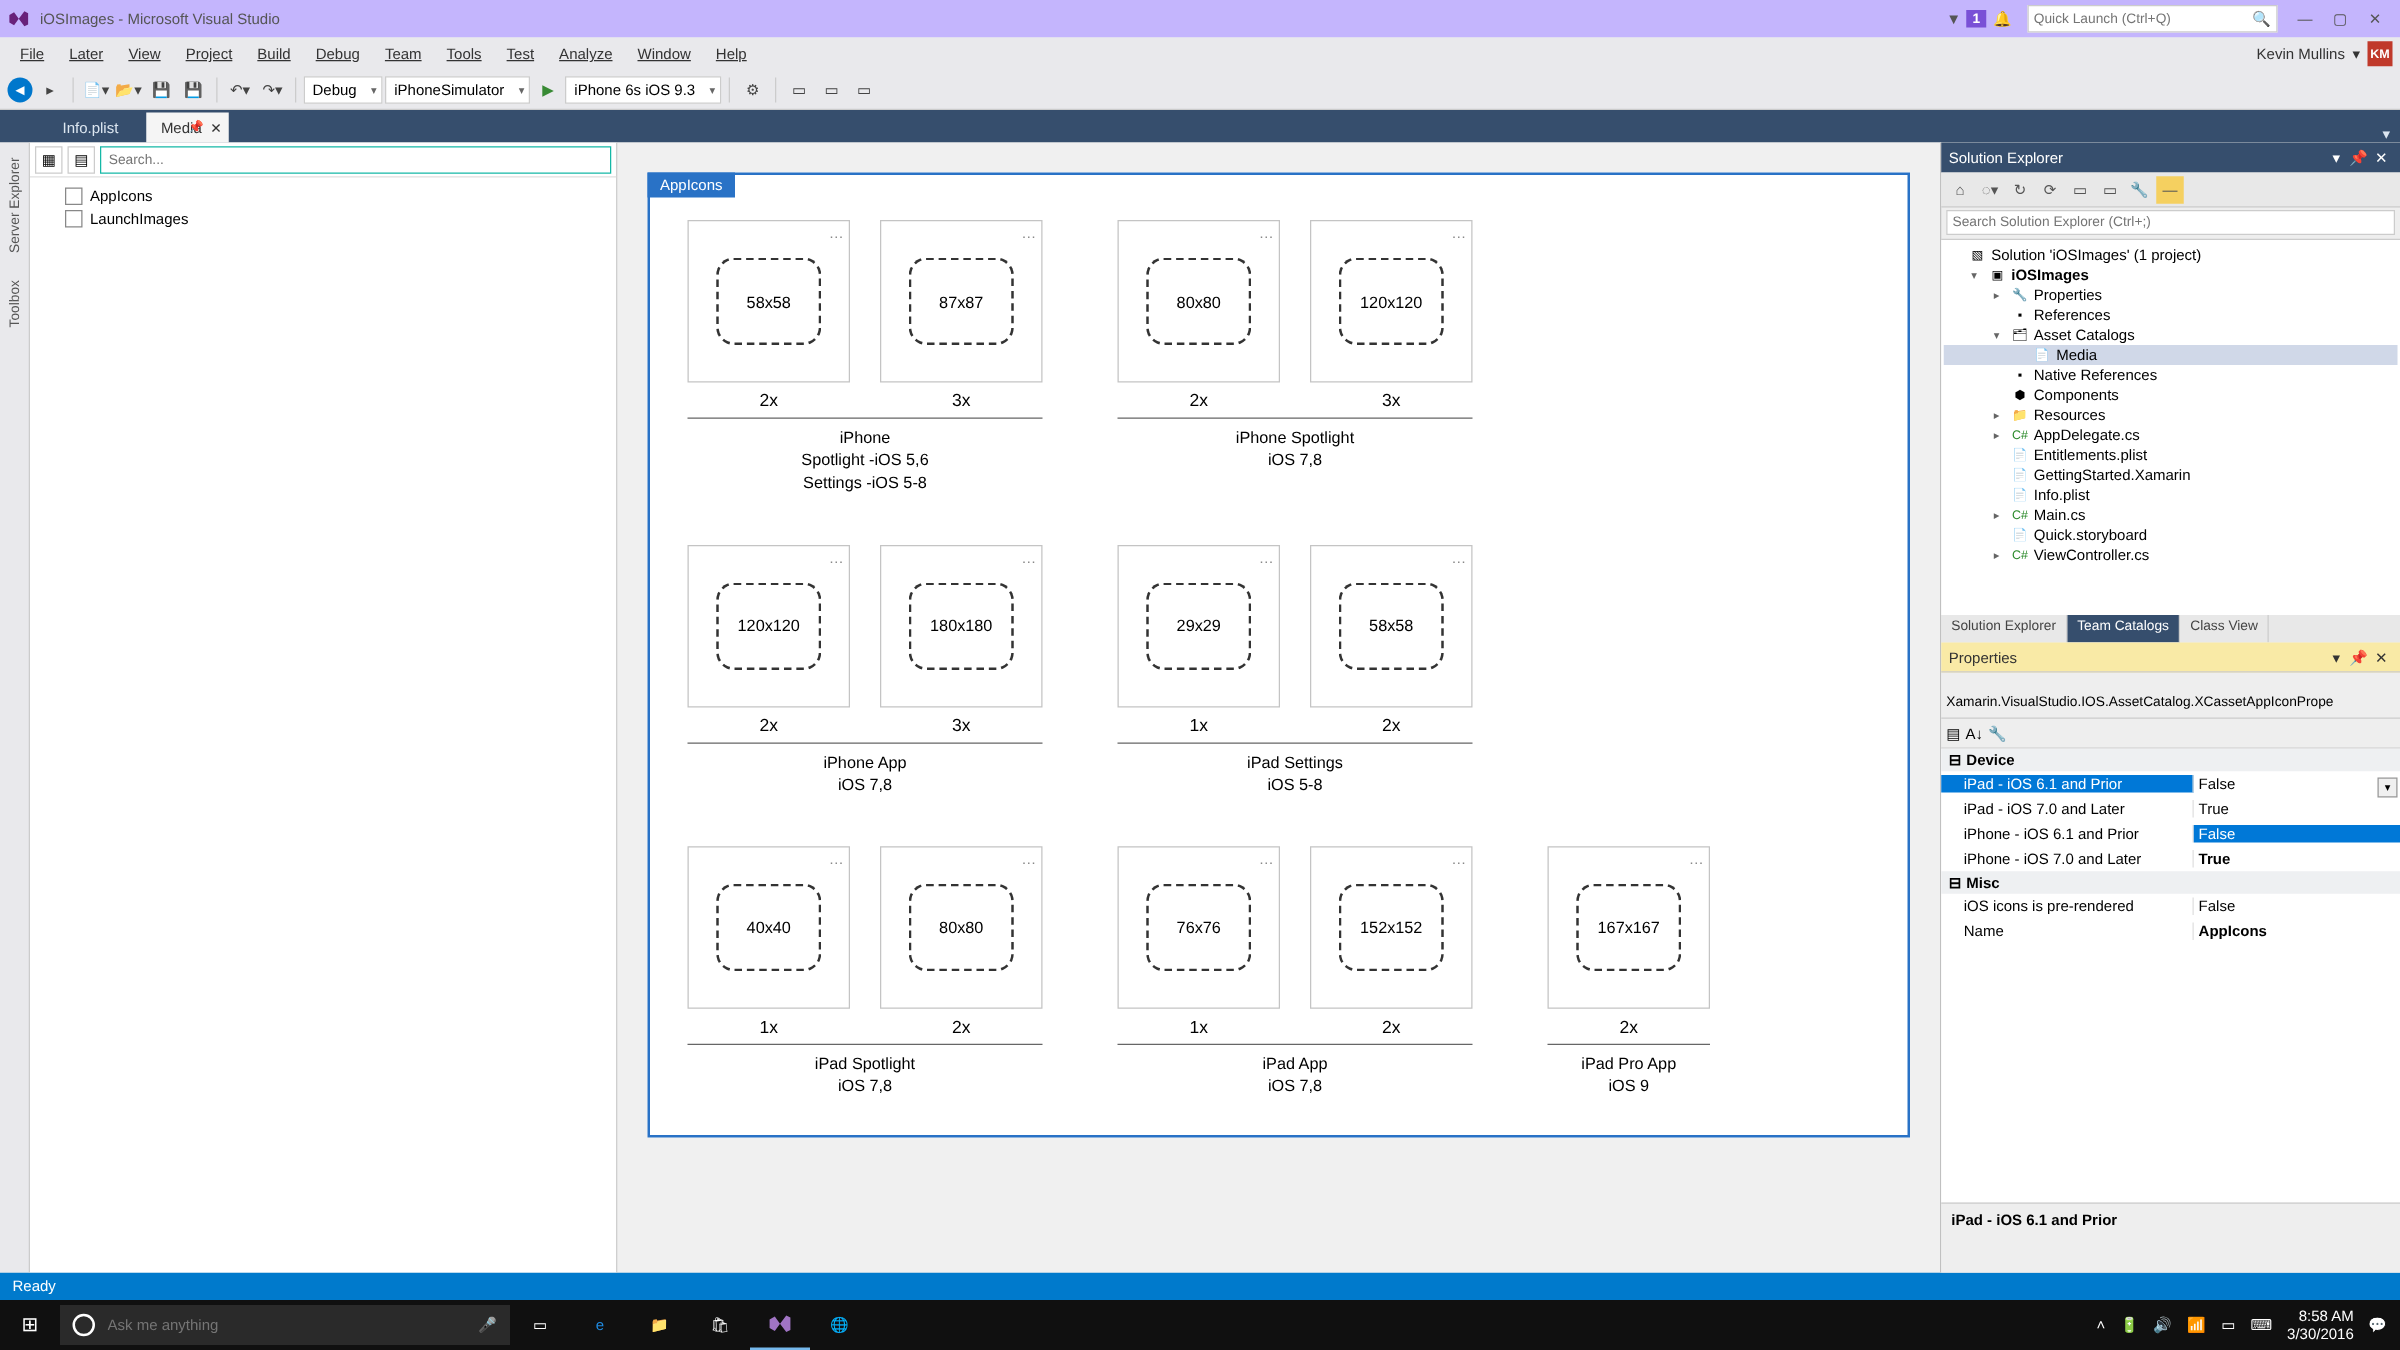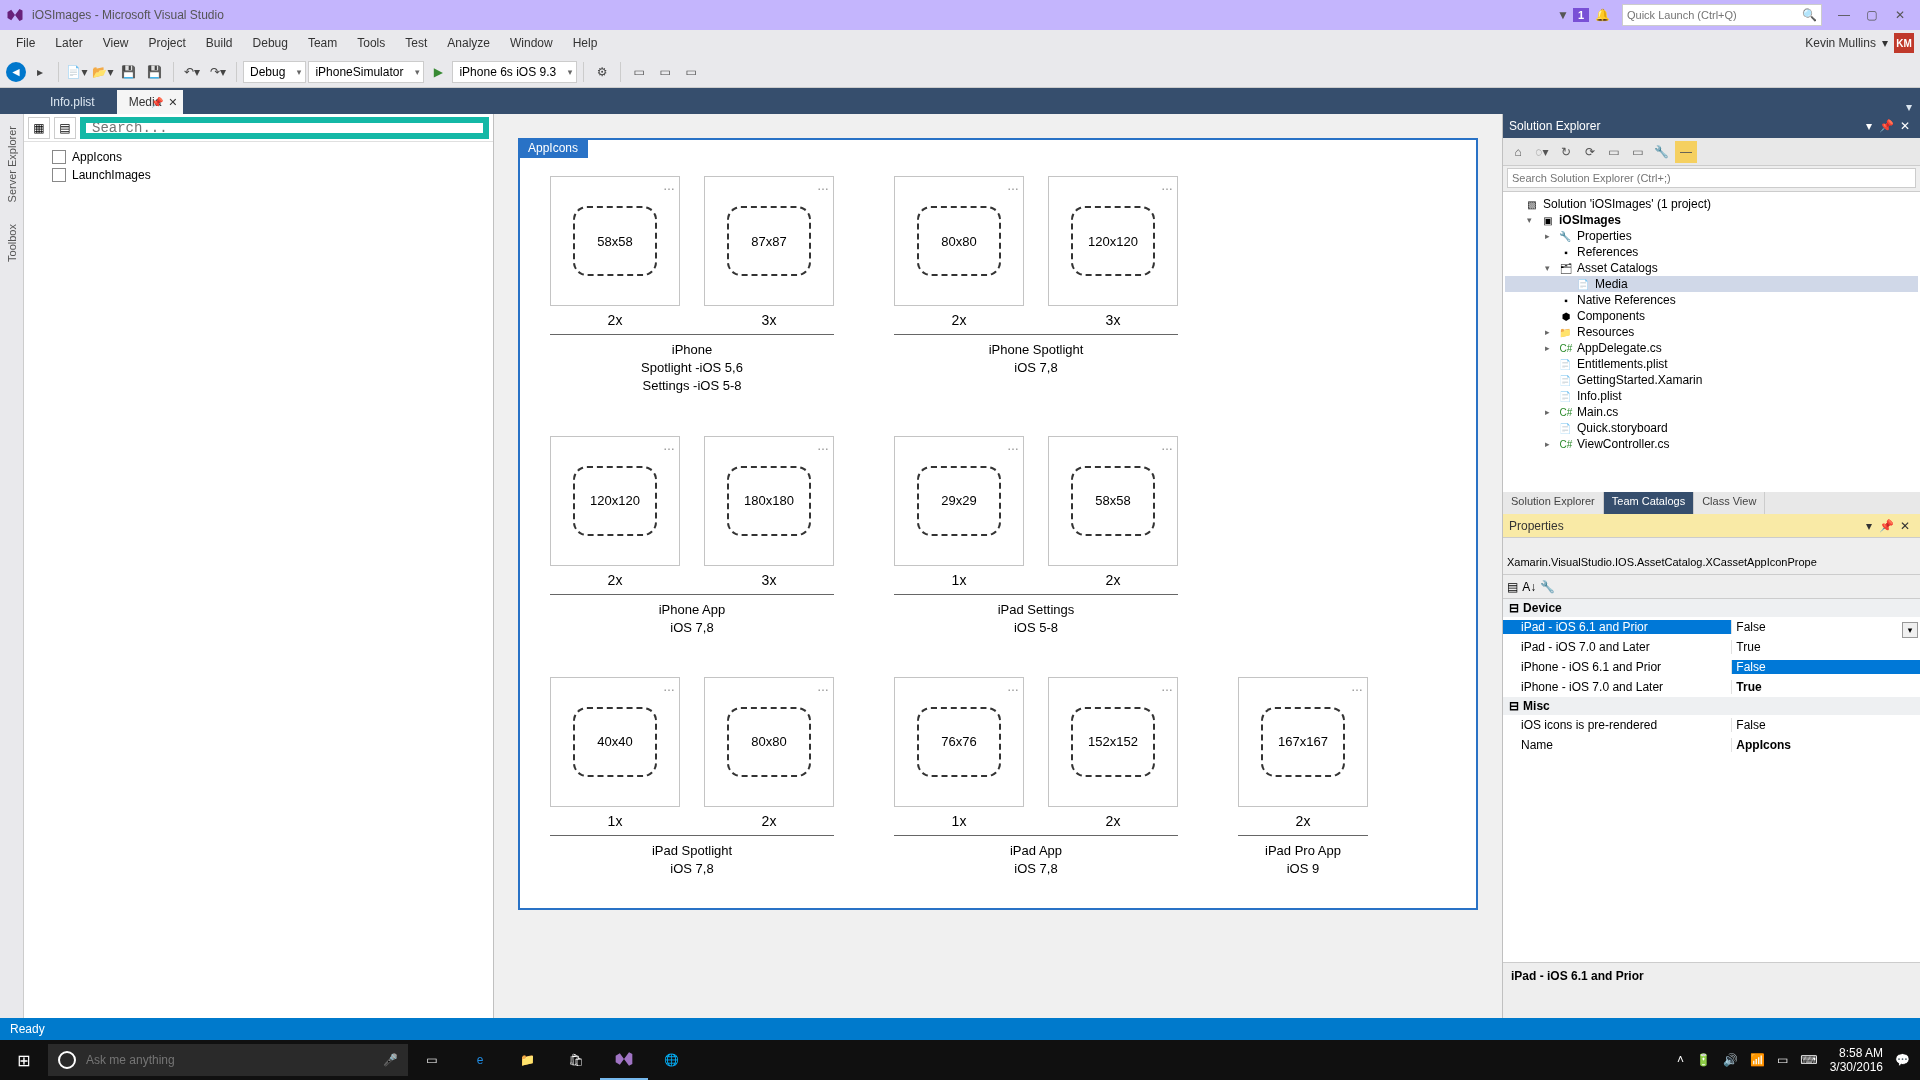--- a/index.html
+++ b/index.html
@@ -30,40 +30,40 @@
 .tabstrip .dd { margin-left: auto; color: #dce6f0; padding: 0 8px; }
 
 .body { display: flex; height: calc(1080px - 30px - 26px - 32px - 26px - 22px - 40px); }
 
 .leftrail { width: 24px; background: #e9e9ec; border-right: 1px solid #ccc; display: flex; flex-direction: column; align-items: center; padding-top: 6px; gap: 10px; }
 .leftrail .vtab { writing-mode: vertical-rl; transform: rotate(180deg); padding: 6px 2px; color: #555; cursor: pointer; font-size: 11px; }
 
 .leftpanel { width: 470px; background: #fff; border-right: 1px solid #c0c0c0; display: flex; flex-direction: column; }
 .leftpanel .searchrow { height: 28px; display: flex; align-items: center; padding: 3px 4px; gap: 4px; border-bottom: 1px solid #e0e0e0; }
 .leftpanel .searchrow .lbtn { width: 22px; height: 22px; border: 1px solid #ccc; display:flex; align-items:center; justify-content:center; cursor:pointer; }
-.leftpanel .searchrow input { flex: 1; height: 22px; border: 6px solid #14b8a6; padding: 0 6px; font-size: 14px; font-family: Liberation Mono, monospace; }
+.leftpanel .searchrow input { flex: 1; height: 22px; border: 1px solid #14b8a6; padding: 0 6px; font-size: 11px; }
 .leftpanel .tree { padding: 6px 10px; }
 .leftpanel .tree .node { display: flex; align-items: center; gap: 6px; padding: 2px 0 2px 18px; cursor: pointer; }
 .leftpanel .tree .chk { width: 14px; height: 14px; border: 1px solid #888; }
 
 .center { flex: 1; background: #f0f0f0; overflow: auto; padding: 24px; }
 .appicons-box { border: 2px solid #2972c6; background: #fff; padding: 36px 30px 30px 30px; position: relative; }
 .appicons-label { position: absolute; top: -2px; left: -2px; background: #2972c6; color: #fff; padding: 3px 10px; font-size: 12px; }
 .icon-groups { display: flex; flex-wrap: wrap; gap: 40px 60px; }
 .group { display: flex; flex-direction: column; align-items: center; }
 .group-slots { display: flex; gap: 24px; }
 .slot-col { display: flex; flex-direction: column; align-items: center; }
 .slot { width: 130px; height: 130px; border: 1px solid #c4c4c4; background: #fff; display: flex; align-items: center; justify-content: center; position: relative; }
 .slot .dashed { width: 84px; height: 70px; border: 2px dashed #333; border-radius: 14px; display: flex; align-items: center; justify-content: center; font-size: 13px; }
 .slot .more { position: absolute; top: 2px; right: 4px; color: #888; cursor: pointer; }
 .scale { margin-top: 6px; font-size: 14px; }
 .divider { width: 100%; height: 1px; background: #666; margin-top: 6px; }
 .group-title { margin-top: 6px; text-align: center; font-size: 13px; line-height: 1.4; }
 
-.rightpanel { width: 418px; background: #eee; display: flex; flex-direction: column; border-left: 1px solid #c0c0c0; }
+.rightpanel { width: 368px; background: #eee; display: flex; flex-direction: column; border-left: 1px solid #c0c0c0; }
 .panelhdr { height: 24px; background: #364e6d; color: #fff; display: flex; align-items: center; padding: 0 6px; font-size: 12px; }
 .panelhdr .spacer { flex: 1; }
 .panelhdr .hbtn { width: 18px; text-align: center; cursor: pointer; }
 .panel-tb { height: 28px; background: #e8e8e8; display: flex; align-items: center; padding: 0 4px; gap: 2px; border-bottom: 1px solid #ccc; }
 .panel-tb .pbtn { width: 22px; height: 22px; display: flex; align-items:center; justify-content:center; cursor:pointer; color:#555; }
 .se-search { height: 26px; border-bottom: 1px solid #ccc; padding: 2px 4px; }
 .se-search input { width: 100%; height: 20px; border: 1px solid #ccc; padding: 0 4px; font-size: 11px; }
 .se-tree { flex: 0 0 auto; background: #fff; padding: 4px 2px; font-size: 12px; overflow: auto; height: 300px; }
 .se-tree .row { display: flex; align-items: center; gap: 4px; padding: 1px 0; cursor: pointer; }
 .se-tree .indent0 { padding-left: 6px; } .se-tree .indent1 { padding-left: 22px; } .se-tree .indent2 { padding-left: 40px; } .se-tree .indent3 { padding-left: 58px; }
@@ -117,21 +117,21 @@
   <div class="quicklaunch">
     <input placeholder="Quick Launch (Ctrl+Q)" style="">
     <span>🔍</span>
   </div>
   <div class="winbtn">—</div>
   <div class="winbtn">▢</div>
   <div class="winbtn">✕</div>
 </div>
 
 <div class="menubar">
-  <div id="menuitems" style="display: flex;">
+  <div id="menuitems" style="display: flex; text-decoration: underline;">
       <div class="mitem">File</div>
       <div class="mitem">Later</div>
       <div class="mitem">View</div>
       <div class="mitem">Project</div>
       <div class="mitem">Build</div>
       <div class="mitem">Debug</div>
       <div class="mitem">Team</div>
       <div class="mitem">Tools</div>
       <div class="mitem">Test</div>
       <div class="mitem">Analyze</div>

